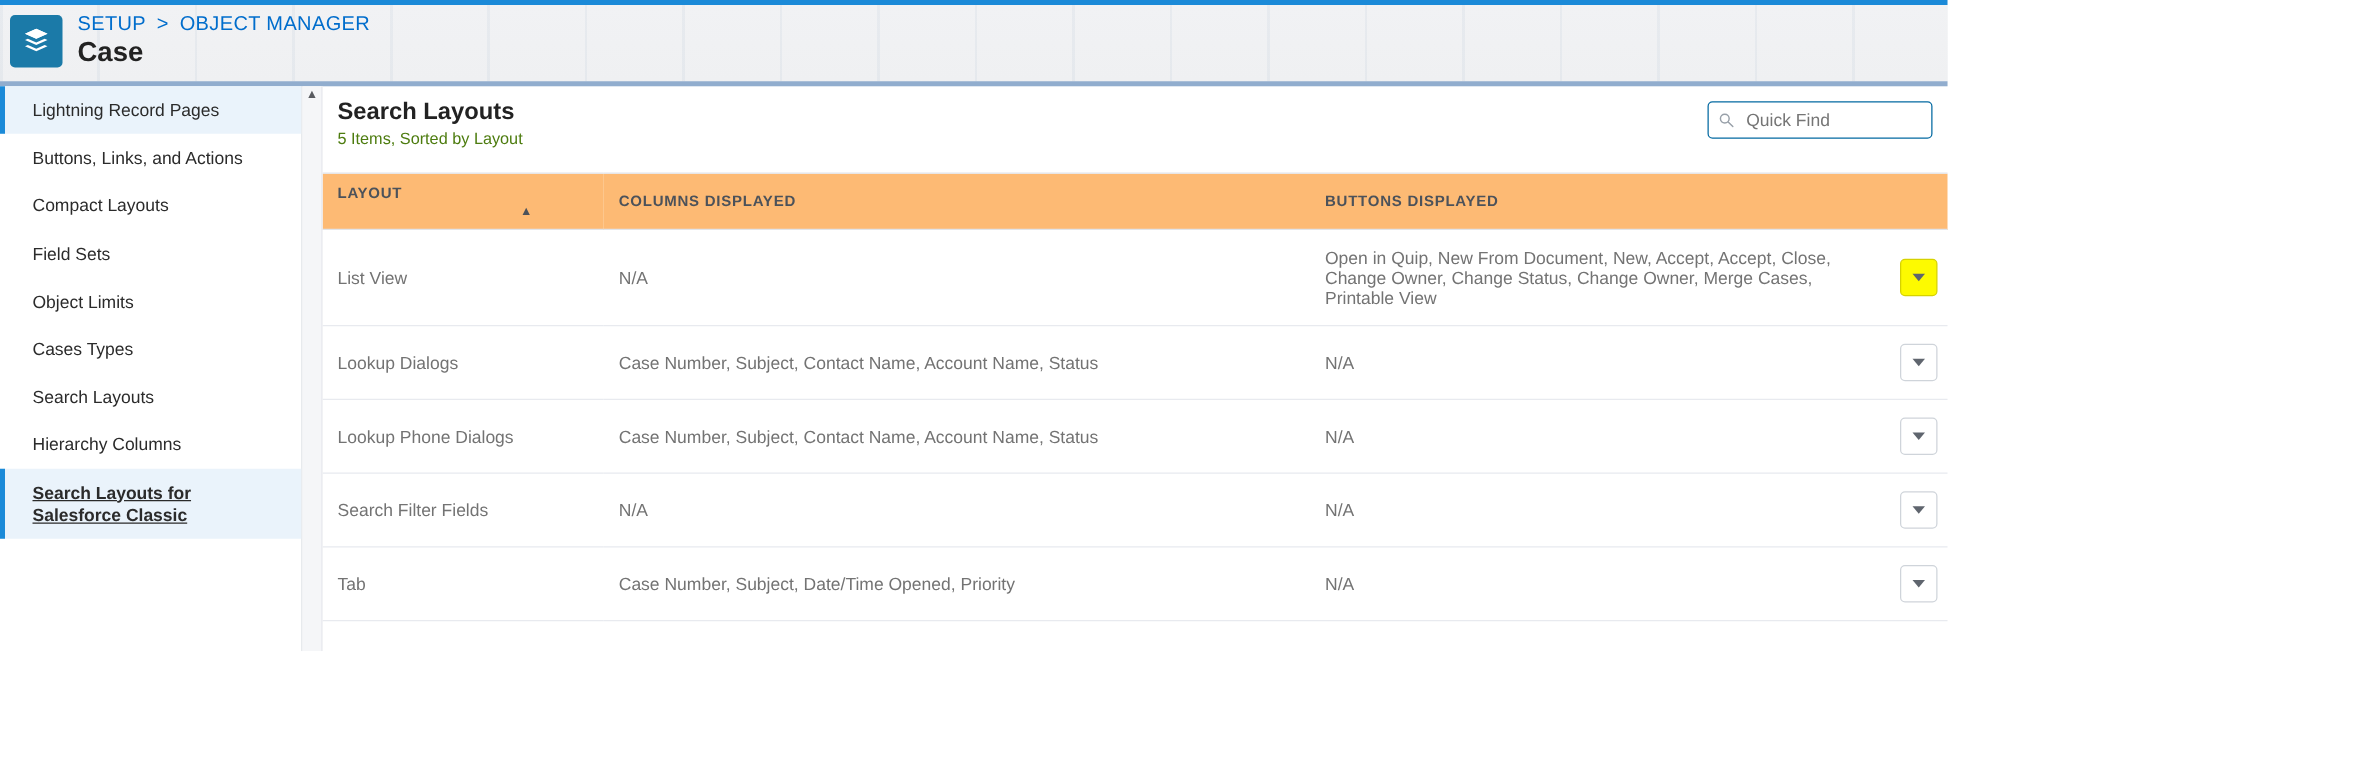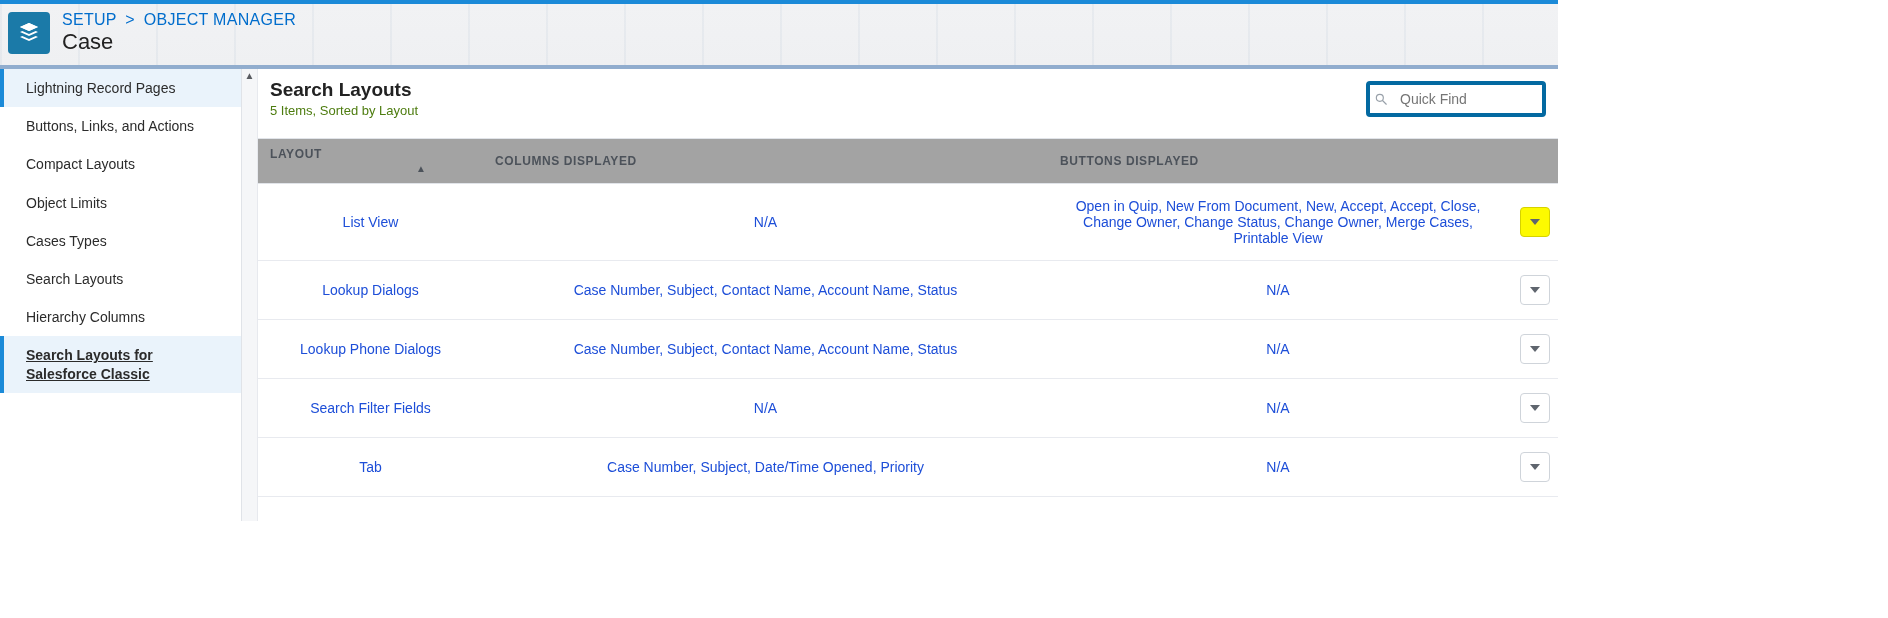--- a/index.html
+++ b/index.html
@@ -31,21 +31,21 @@
     width: 42px; height: 42px;
     background: #1b7aa8;
     border-radius: 4px;
     display: flex; align-items: center; justify-content: center;
     margin-right: 12px;
   }
   .icon-tile svg { width: 24px; height: 24px; fill: #fff; }
   .bc { font-size: 16px; letter-spacing: .3px; }
   .bc a { color: #006dcc; text-decoration: none; }
   .bc .sep { color: #006dcc; padding: 0 4px; }
-  .obj-title { font-size: 22px; font-weight: 400; color: #222; margin-top: 0px; }
+  .obj-title { font-size: 22px; font-weight: 700; color: #222; margin-top: 0px; }
 
   
   .body-row { display: flex; position: relative; }
 
   
   .sidebar {
     width: 242px;
     border-right: 1px solid #e0e3e8;
     padding-top: 0;
     position: relative;
@@ -94,62 +94,61 @@
   .page-subtitle { font-size: 13px; color: #4d7c0f; margin-top: 2px; }
 
   .quickfind {
     width: 180px;
     position: relative;
     margin-top: 2px;
   }
   .quickfind input {
     width: 100%;
     padding: 6px 8px 6px 30px;
-    border: 4px solid #0369a1;
+    border: 1px solid #0369a1;
     border-radius: 4px;
     font-size: 14px;
     color: #6b7280;
     background: #fff;
   }
   .quickfind .mag {
     position: absolute; left: 8px; top: 50%; transform: translateY(-50%);
     width: 14px; height: 14px; color: #98a0a9;
   }
 
   
   table.layouts {
     width: 100%;
     margin-left:-12px;
     width: calc(100% + 24px);
     border-collapse: collapse;
     table-layout: fixed;
   }
   table.layouts thead th {
-    background: #a3a3a3;
+    background: #fdba74;
     border-top: 1px solid #e1e4e9;
     border-bottom: 1px solid #e1e4e9;
     text-align: left;
     font-size: 12px;
     font-weight: 700;
     letter-spacing: .6px;
     color: #4c525a;
     padding: 8px 12px;
   }
   th.layout-col { width: 225px; color:#0b6fcc; }
   th.btns-col { width: 460px; }
   th.menu-col { width: 50px; }
   th .sort-arrow { margin-left: 146px; font-size: 10px; color:#4c525a; }
 
   table.layouts tbody td {
     padding: 14px 12px;
     border-bottom: 1px solid #e8eaef;
     font-size: 14px;
-    color: #1d4ed8;
+    color: #737373;
     vertical-align: middle;
-    text-align: center;
   }
   td.menu-cell { text-align: right; padding-right: 6px; padding-top:8px; padding-bottom:8px;}
 
   .row-menu-btn {
     width: 30px; height: 30px;
     border: 1px solid #cfd4da;
     border-radius: 4px;
     background: #fff;
     display: inline-flex; align-items: center; justify-content: center;
     cursor: pointer;
@@ -193,20 +192,23 @@
 
     <div class="sidebar" id="sidebar">
         <div class="sidebar-item accent">
           <span>Lightning Record Pages</span>
         </div>
         <div class="sidebar-item">
           <span>Buttons, Links, and Actions</span>
         </div>
         <div class="sidebar-item">
           <span>Compact Layouts</span>
+        </div>
+        <div class="sidebar-item">
+          <span>Field Sets</span>
         </div>
         <div class="sidebar-item">
           <span>Object Limits</span>
         </div>
         <div class="sidebar-item">
           <span>Cases Types</span>
         </div>
         <div class="sidebar-item">
           <span>Search Layouts</span>
         </div>

